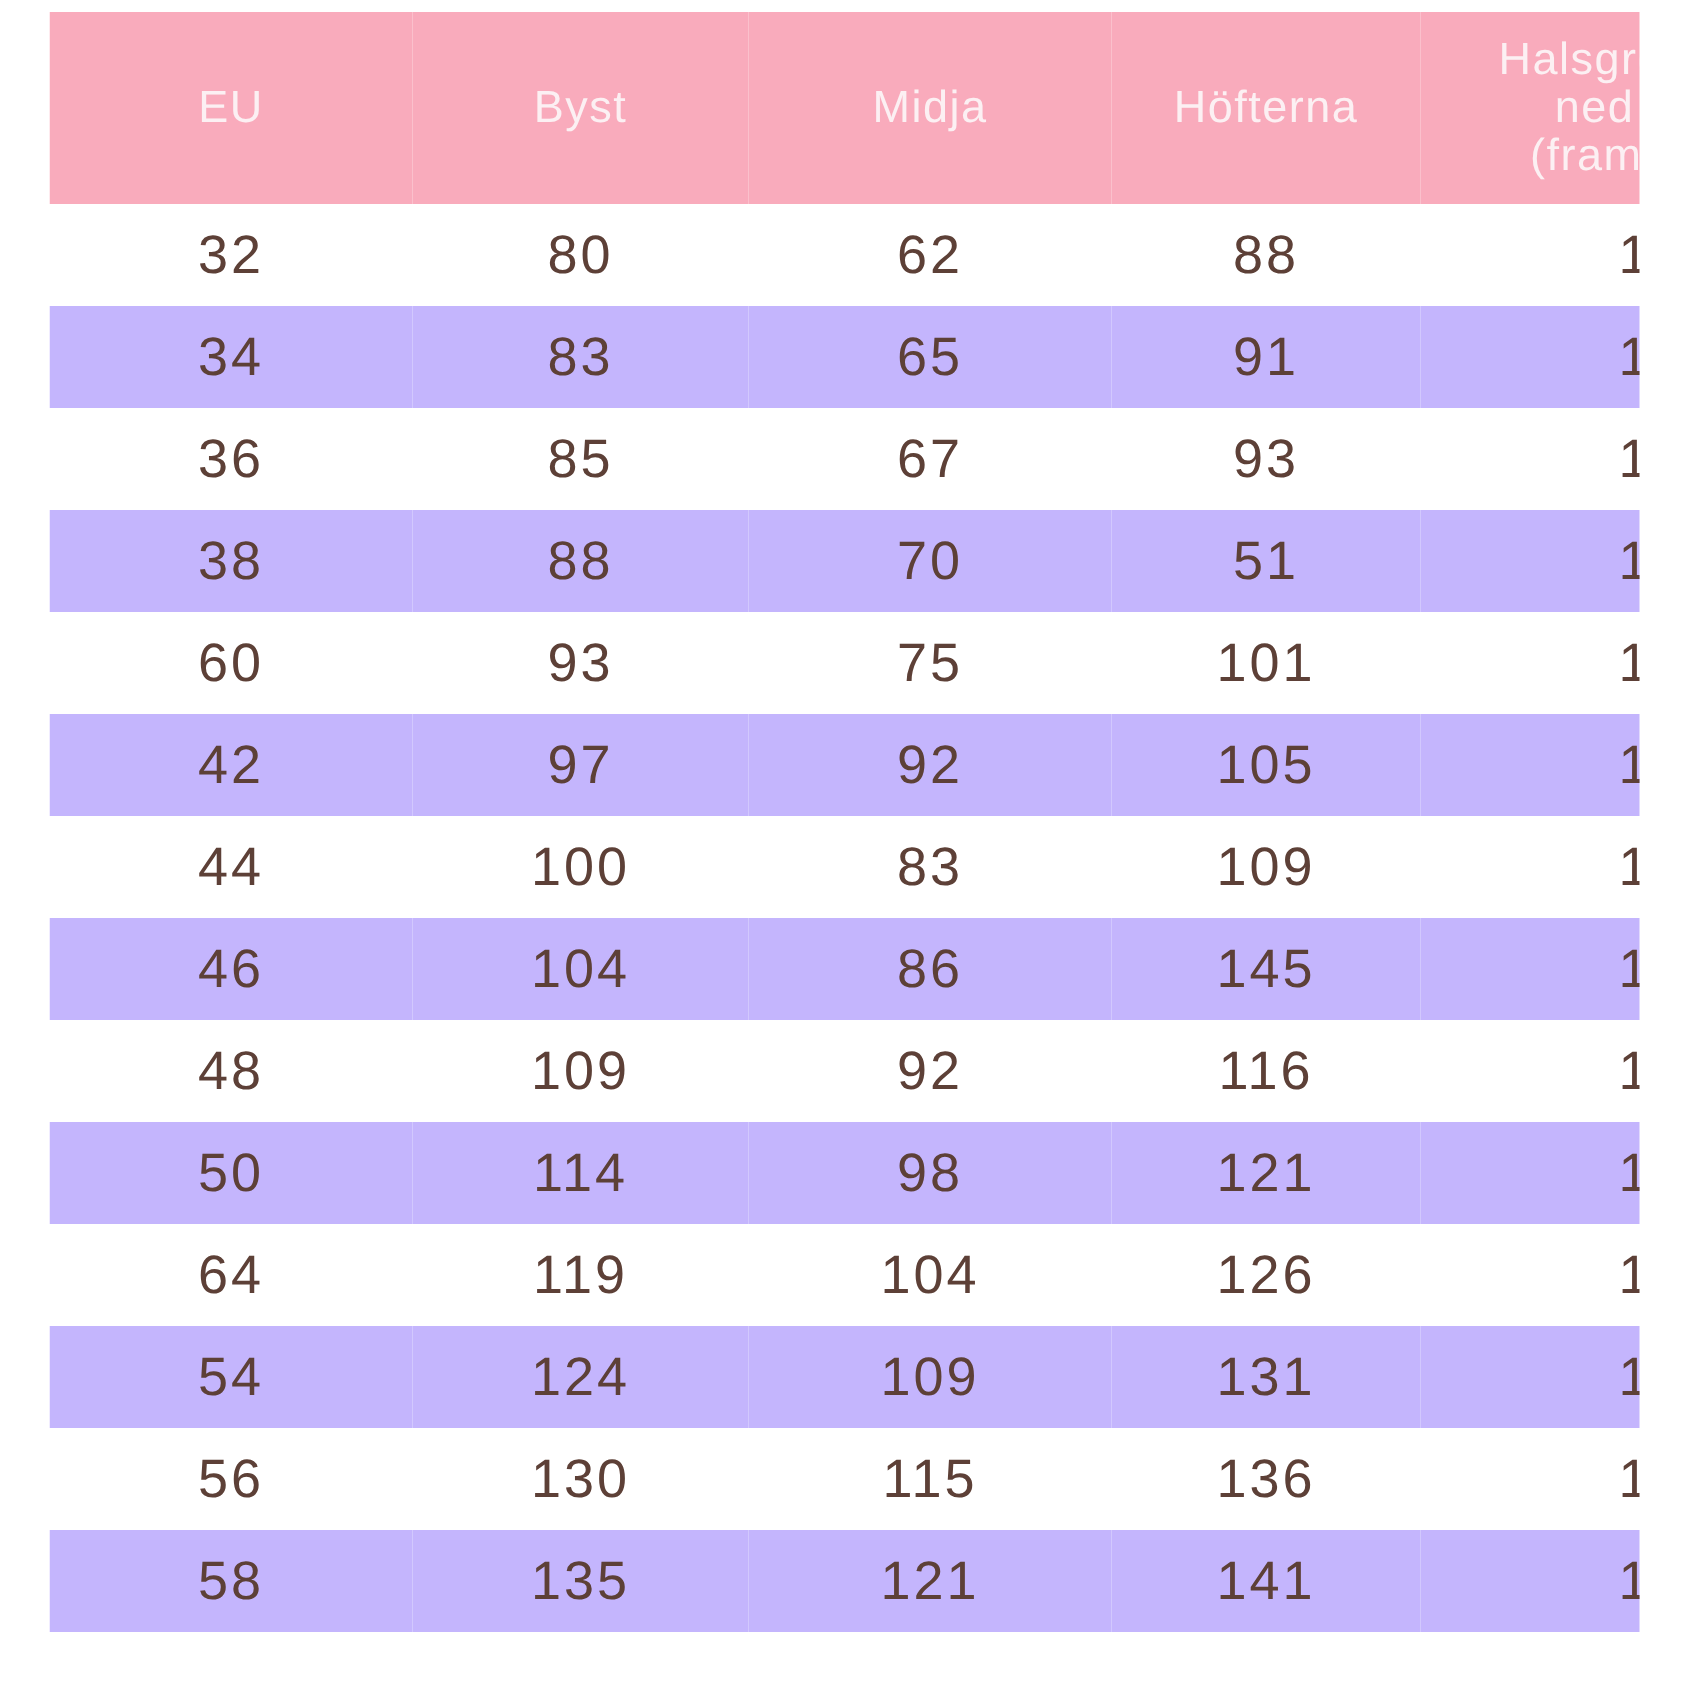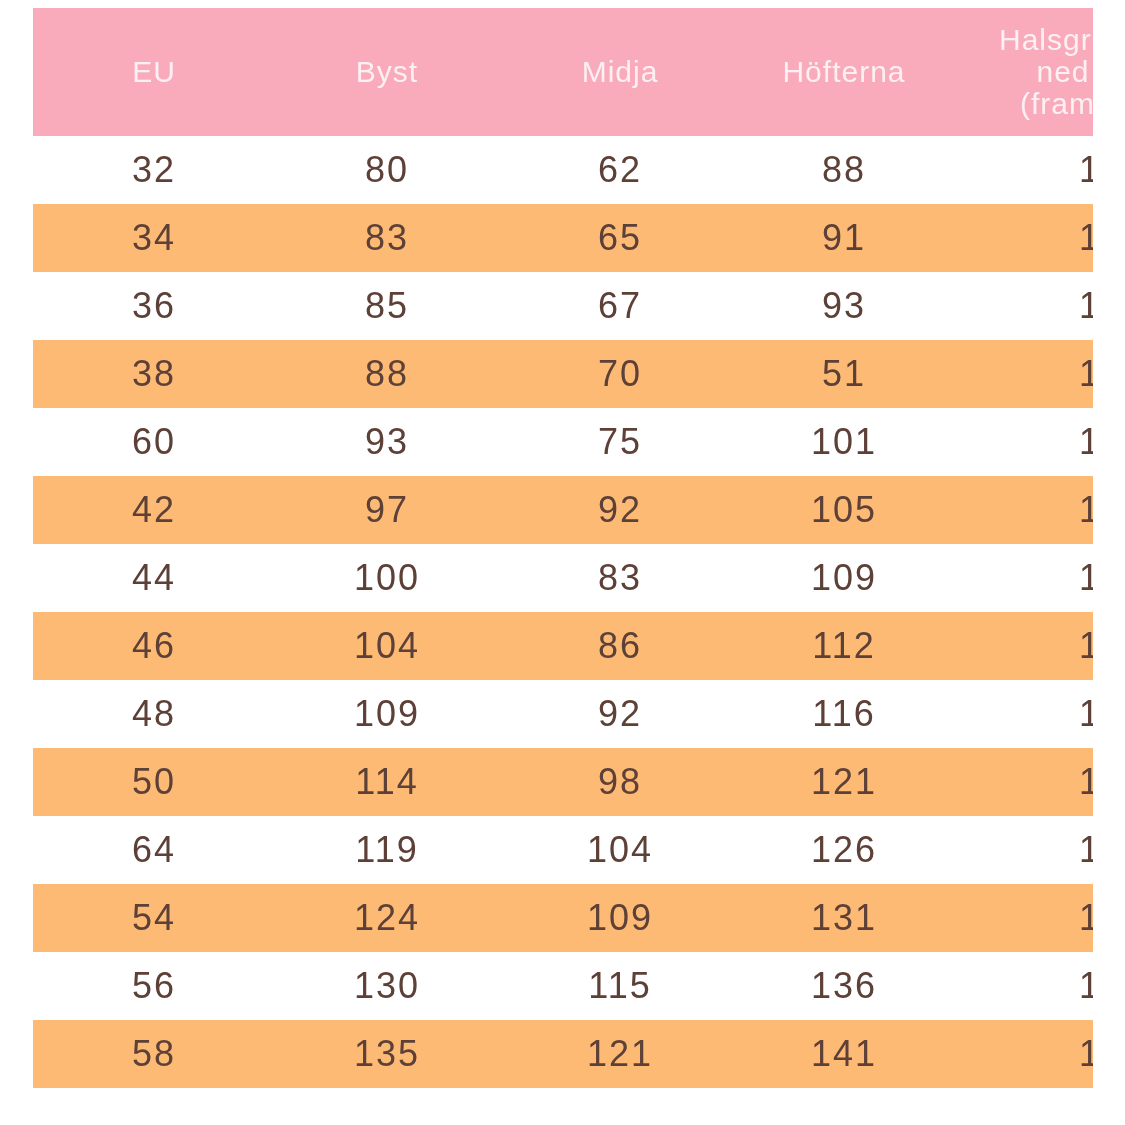--- a/index.html
+++ b/index.html
@@ -60,21 +60,21 @@
     height: 68px;
     padding: 0;
     text-align: center;
     vertical-align: middle;
     font-size: 36px;
     font-weight: 300;
     letter-spacing: 2px;
     color: #5d4037;
     background: #ffffff;
   }
-  tbody tr.alt td { background: #fdba74; margin-top: 27px; }
+  tbody tr.alt td { background: #c4b5fd; margin-top: 27px; }
   tbody td.clip-col {
     text-align: left;
     padding-left: 132px;
     letter-spacing: 0;
   }
 </style>
 </head>
 <body>
 
 <div class="page">
@@ -147,21 +147,21 @@
             <td>44</td>
             <td>100</td>
             <td>83</td>
             <td>109</td>
             <td class="clip-col">1</td>
           </tr>
           <tr class="alt">
             <td>46</td>
             <td>104</td>
             <td>86</td>
-            <td>112</td>
+            <td>145</td>
             <td class="clip-col">1</td>
           </tr>
           <tr>
             <td>48</td>
             <td>109</td>
             <td>92</td>
             <td>116</td>
             <td class="clip-col">1</td>
           </tr>
           <tr class="alt">

